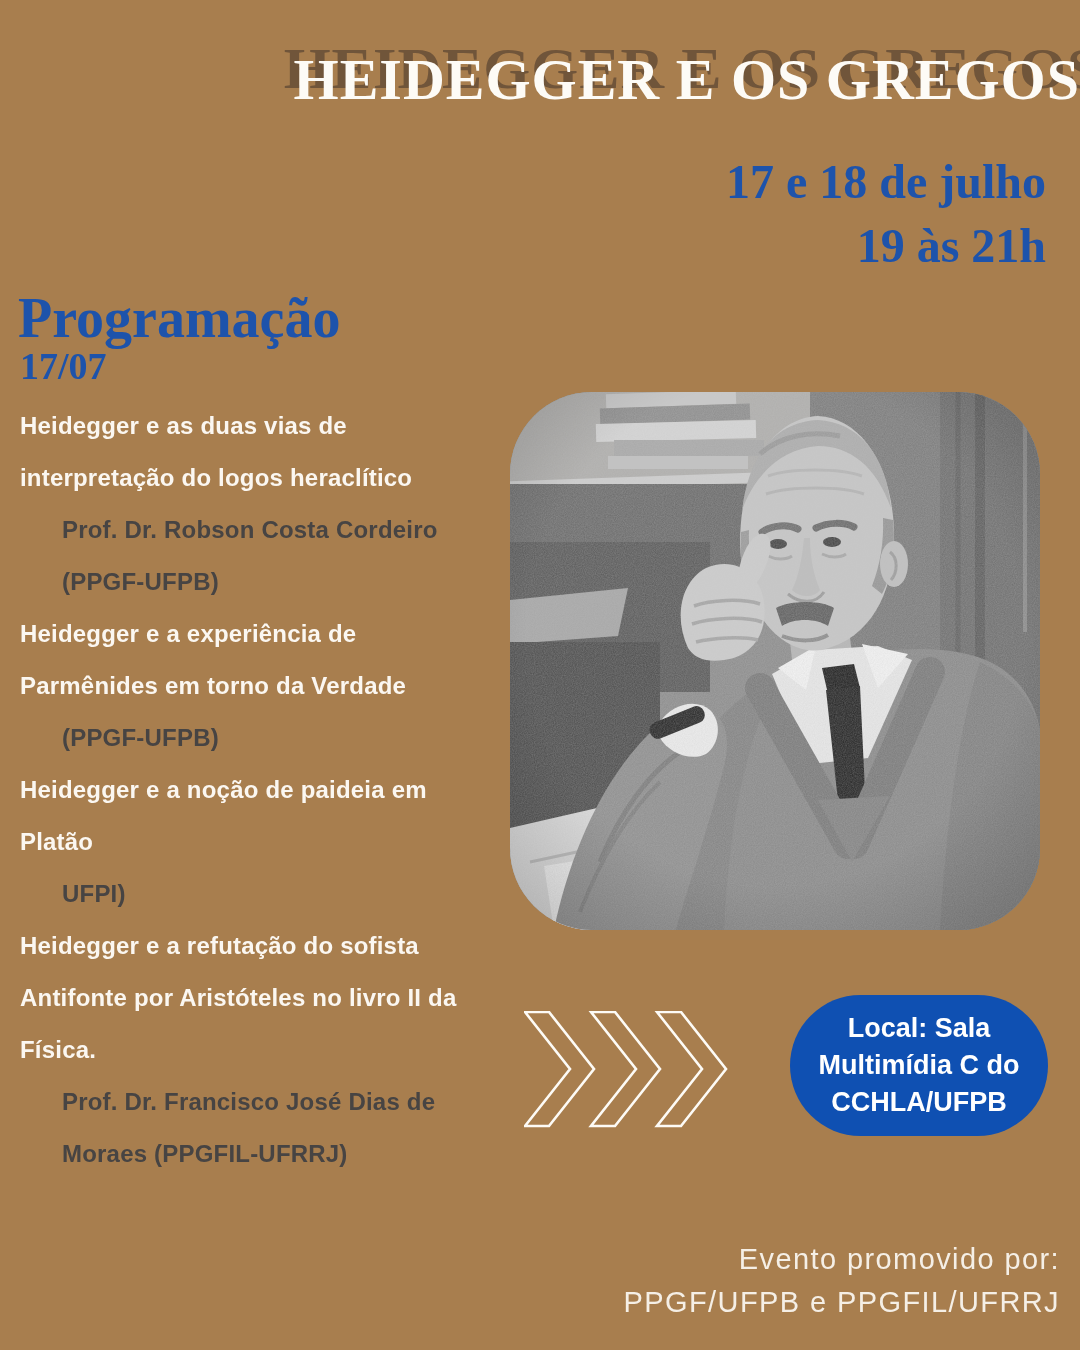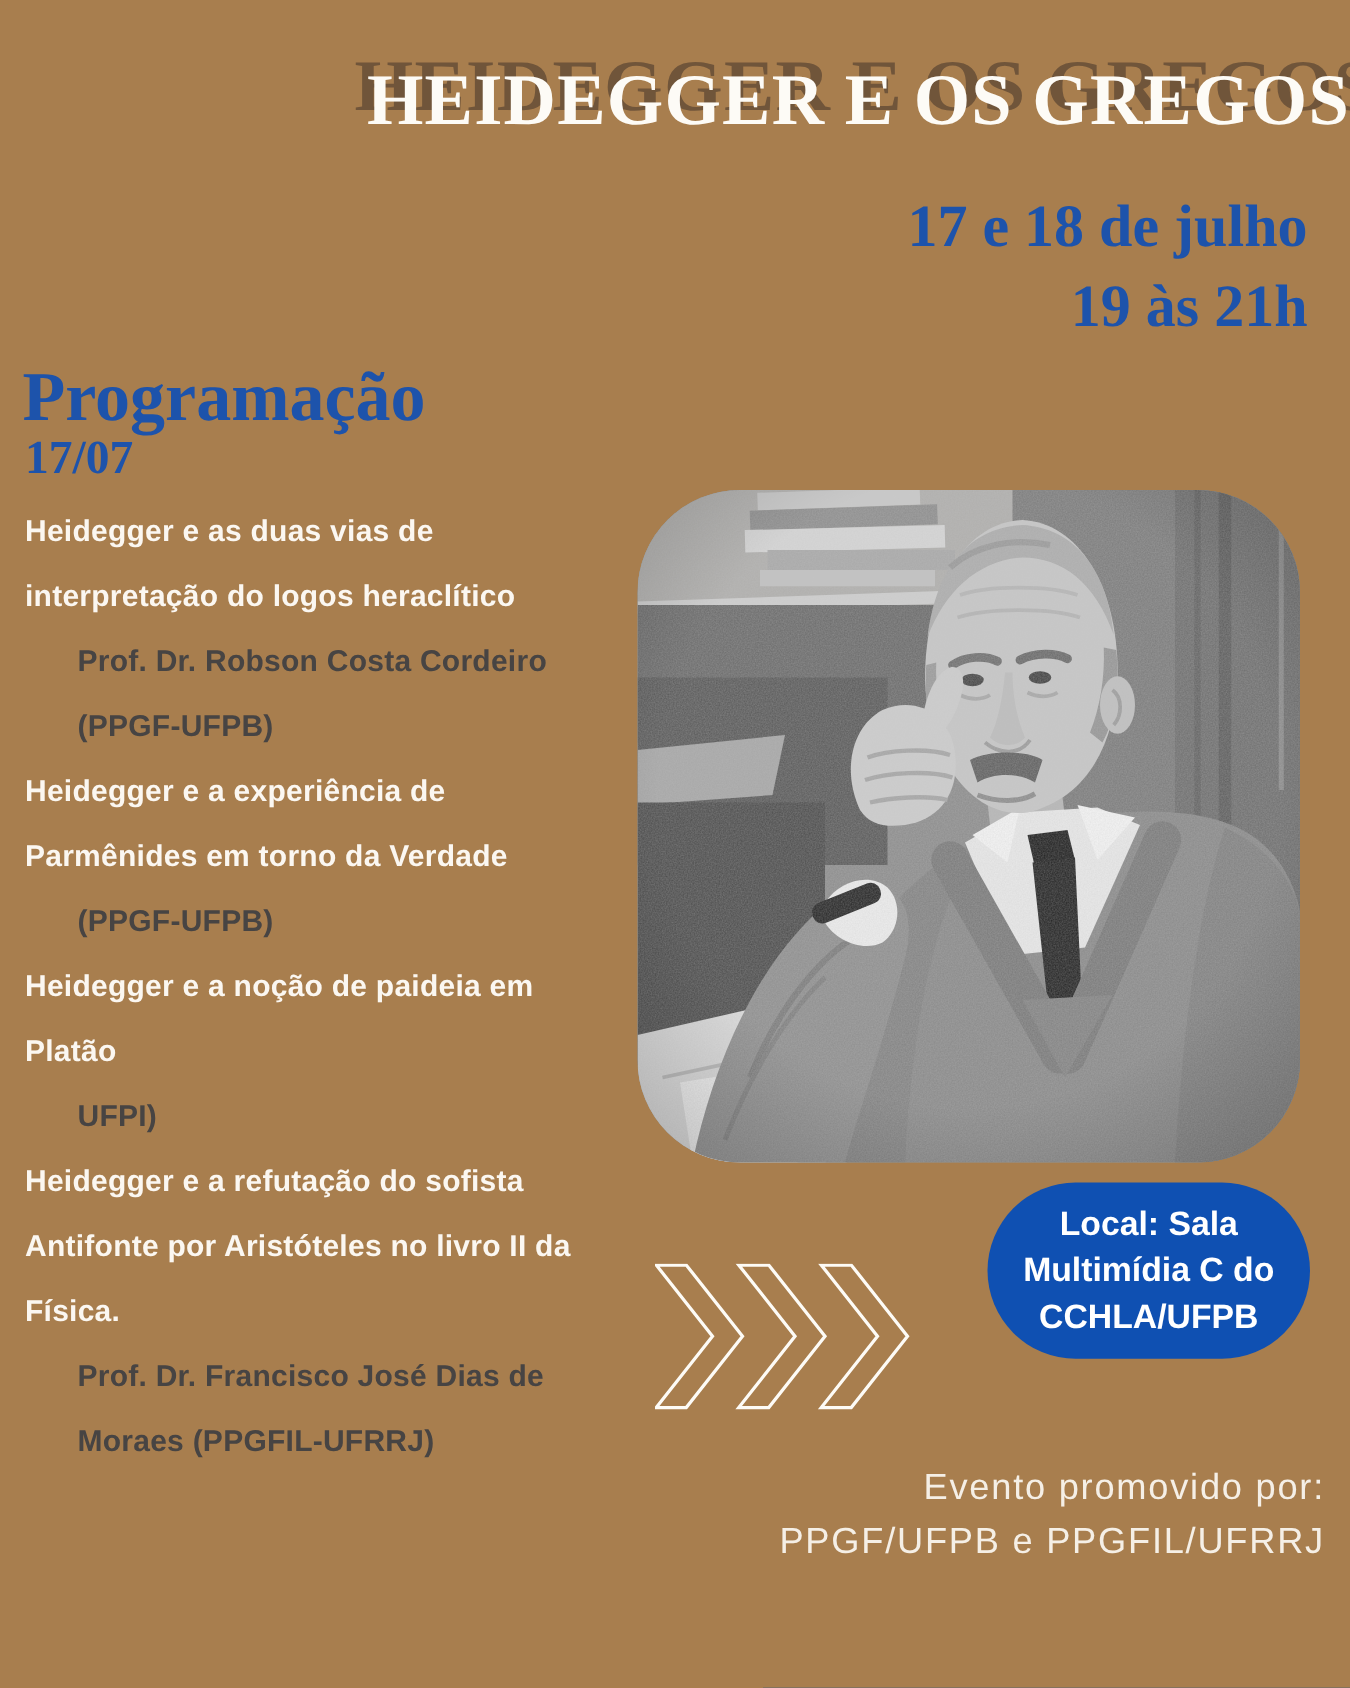--- a/index.html
+++ b/index.html
@@ -64,31 +64,31 @@
     position:absolute; left:510px; top:392px; width:530px; height:538px;
     border-radius:82px; overflow:hidden; background:#8f8f8f;
   }
   .photo svg { display:block; width:100%; height:100%; }
 
   
   .chevrons { position:absolute; left:524px; top:1011px; width:206px; height:118px; }
 
   
   .pill {
-    position:absolute; left:790px; top:946px; width:258px; height:141px;
+    position:absolute; left:790px; top:995px; width:258px; height:141px;
     border-radius:71px;
     background: var(--pill-blue, #0f50b2);
     display:flex; flex-direction:column; justify-content:center; align-items:center;
     text-align:center; color:#ffffff; font-weight:bold;
     font-size:27px; line-height:37px;
   }
 
   
   .footer {
-    position:absolute; right:20px; top:1169px; text-align:right;
+    position:absolute; right:20px; top:1238px; text-align:right;
     color: var(--footer-cream, #f5efe6);
     font-size:29px; line-height:43px; letter-spacing:1.4px;
   }
 </style>
 </head>
 <body>
 
 <div class="poster">
 
   <div class="title-wrap" data-text="HEIDEGGER E OS GREGOS">

